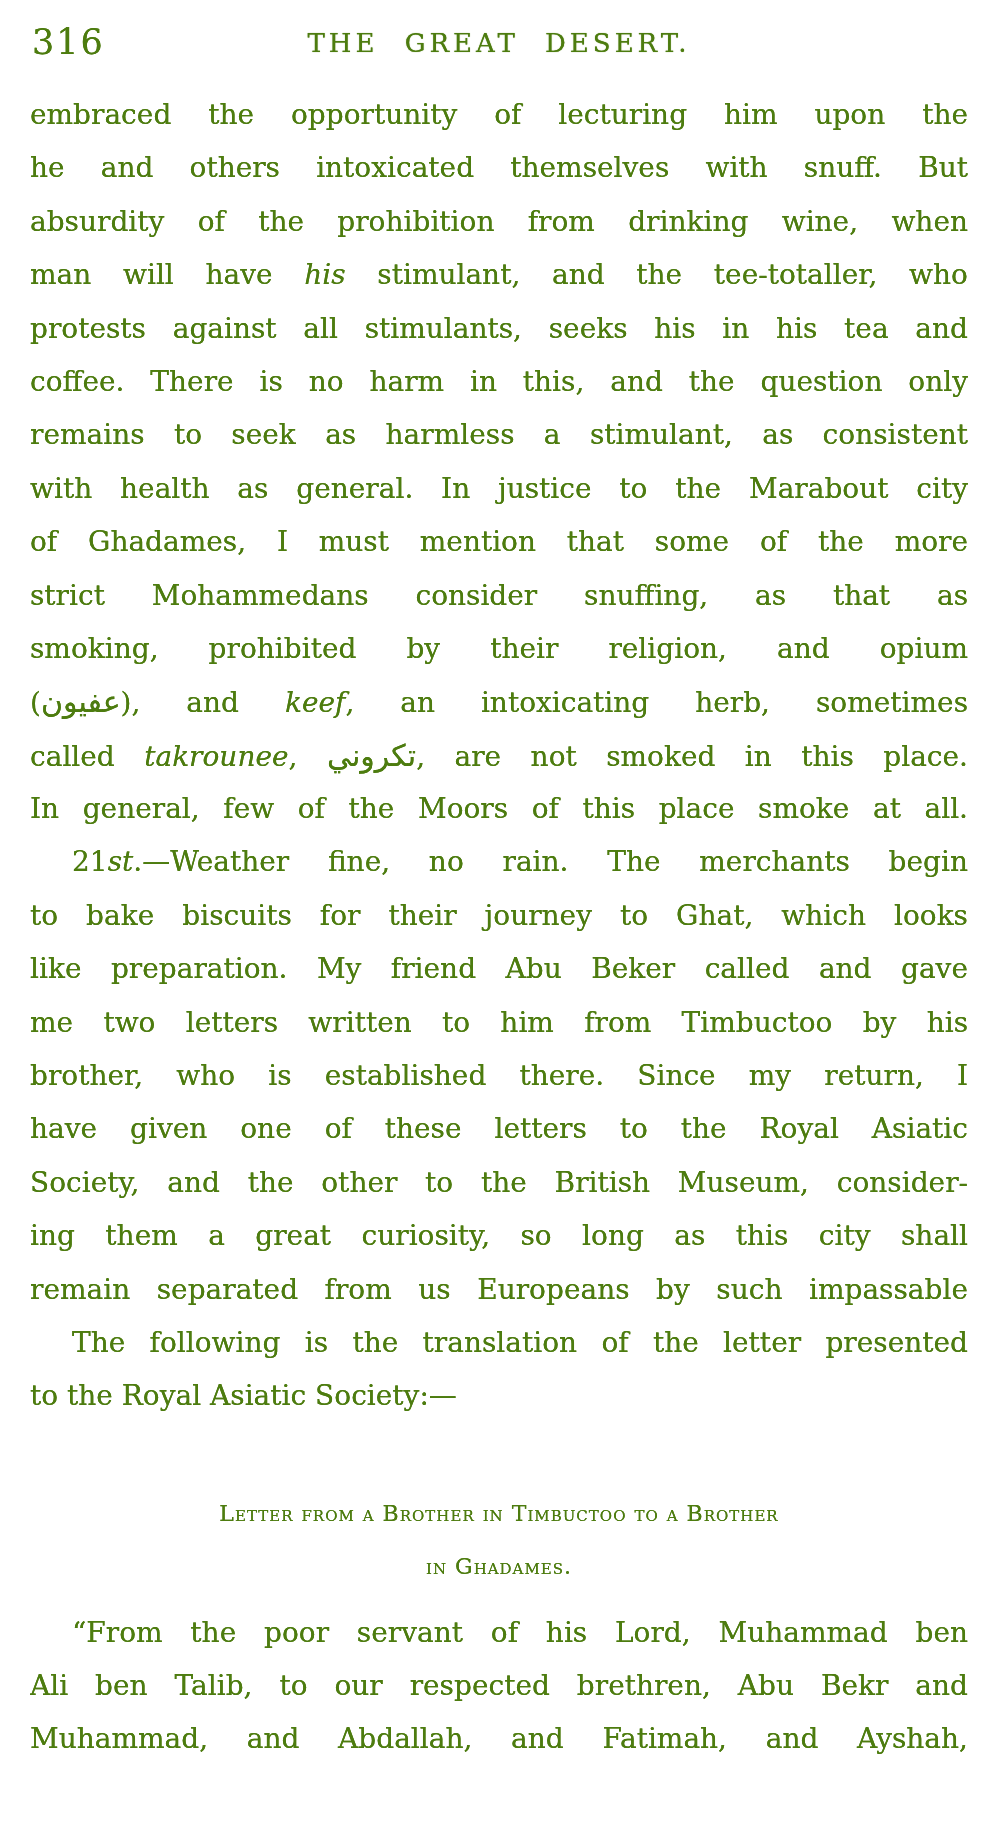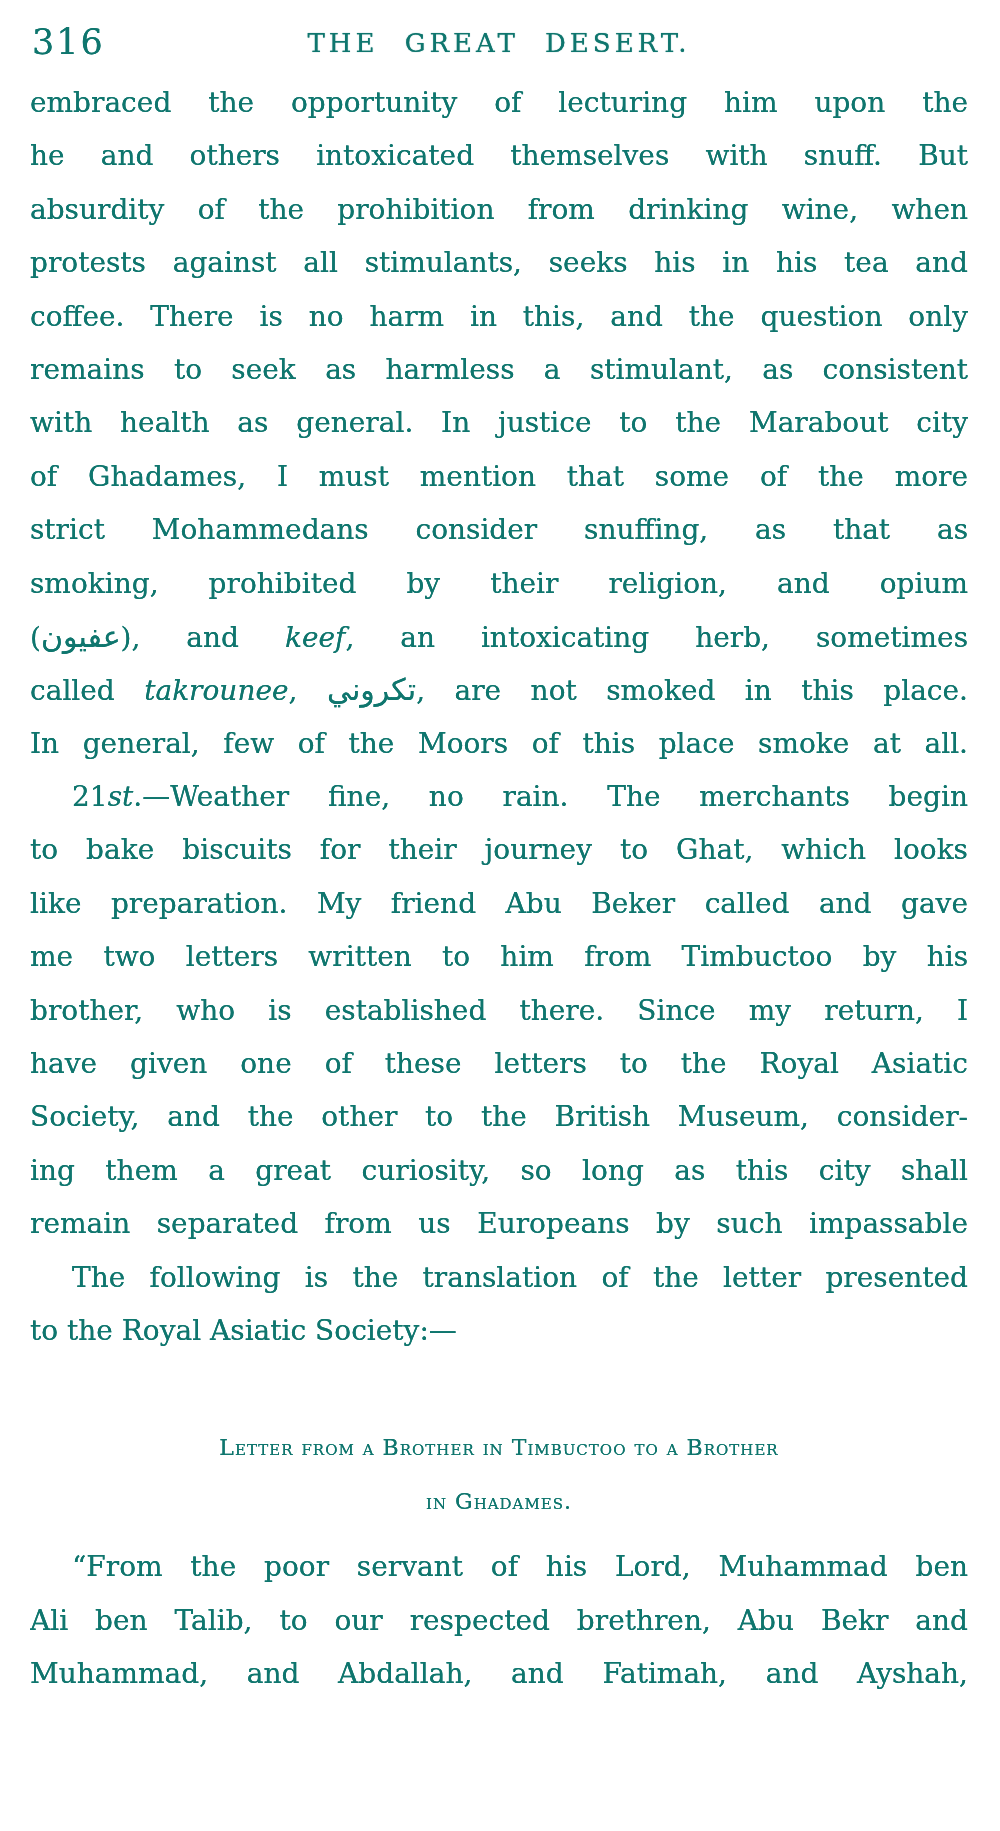--- a/index.html
+++ b/index.html
@@ -7,21 +7,21 @@
     padding: 0;
     background: #ffffff;
   }
   .page {
     position: relative;
     width: 1000px;
     height: 1831px;
     background: #ffffff;
     overflow: hidden;
     font-family: "DejaVu Serif", "Liberation Serif", serif;
-    color: #0f766e;
+    color: #4d7c0f;
   }
   
   .page-header {
     position: absolute;
     top: 22px;
     left: 30px;
     right: 32px;
     height: 44px;
   }
   .page-number {
@@ -36,21 +36,21 @@
     text-align: center;
     font-size: 26px;
     letter-spacing: 4px;
     word-spacing: 14px;
     padding-top: 6px;
     text-shadow: 0 0 0.8px currentColor;
   }
   
   .page-body {
     position: absolute;
-    top: 76px;
+    top: 88px;
     left: 30px;
     width: 938px;
     text-shadow: 0 0 0.6px currentColor;
   }
   .line {
     height: 53.4px;
     line-height: 53.4px;
     font-size: 28px;
     overflow: hidden;
   }
@@ -87,20 +87,21 @@
 <div class="page">
   <div class="page-header">
     <div class="page-number">316</div>
     <div class="running-title">THE GREAT DESERT.</div>
   </div>
   <div class="page-body" id="content-root">
       <div class="paragraph">
         <div class="line justify"><span>embraced the opportunity of lecturing him upon the</span></div>
         <div class="line justify"><span>he and others intoxicated themselves with snuff. But</span></div>
         <div class="line justify"><span>absurdity of the prohibition from drinking wine, when</span></div>
+        <div class="line justify"><span>man will have </span><span class="seg-italic">his</span><span> stimulant, and the tee-totaller, who</span></div>
         <div class="line justify"><span>protests against all stimulants, seeks his in his tea and</span></div>
         <div class="line justify"><span>coffee. There is no harm in this, and the question only</span></div>
         <div class="line justify"><span>remains to seek as harmless a stimulant, as consistent</span></div>
         <div class="line justify"><span>with health as general. In justice to the Marabout city</span></div>
         <div class="line justify"><span>of Ghadames, I must mention that some of the more</span></div>
         <div class="line justify"><span>strict Mohammedans consider snuffing, as that as</span></div>
         <div class="line justify"><span>smoking, prohibited by their religion, and opium</span></div>
         <div class="line justify"><span>(</span><span class="seg-arabic">عفيون</span><span>), and </span><span class="seg-italic">keef</span><span>, an intoxicating herb, sometimes</span></div>
         <div class="line justify"><span>called </span><span class="seg-italic">takrounee</span><span>, </span><span class="seg-arabic">تكروني</span><span>, are not smoked in this place.</span></div>
         <div class="line justify"><span>In general, few of the Moors of this place smoke at all.</span></div>

